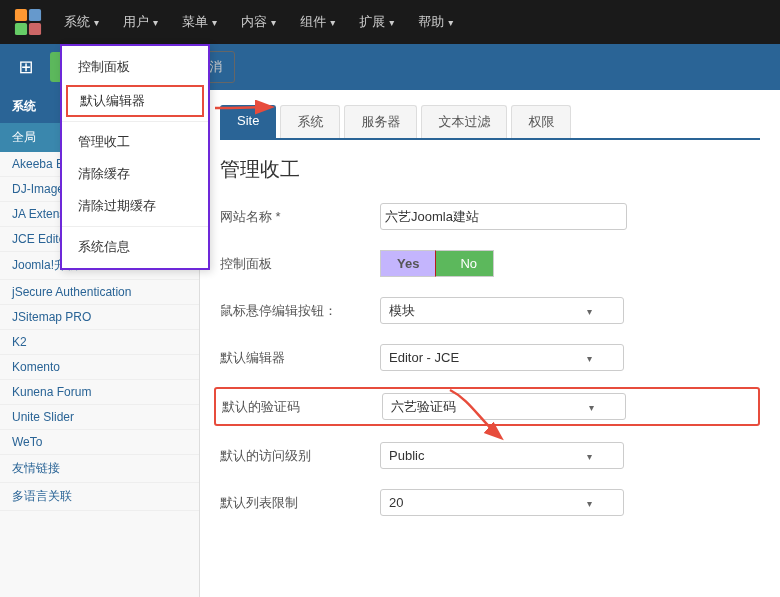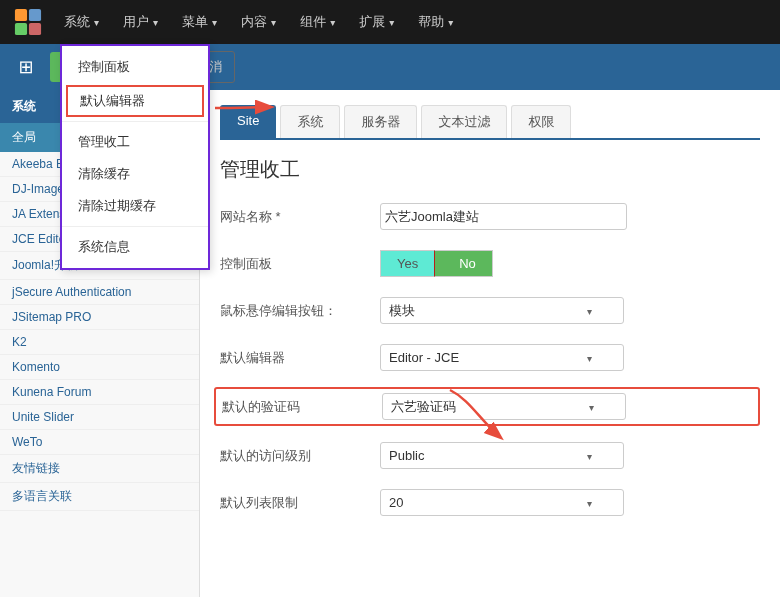--- a/index.html
+++ b/index.html
@@ -177,23 +177,24 @@
     .btn-group {
       display: flex;
     }
     .btn-toggle {
       padding: 5px 16px;
       border: 1px solid #ccc;
       cursor: pointer;
       font-size: 13px;
     }
     .btn-toggle.yes {
-      background: #5eead4;
+      background: #c4b5fd;
       color: #555;
       border-right: none;
+      font-weight: bold;
     }
     .btn-toggle.no {
       background: #5cb85c;
       color: white;
       border-left: 1px solid #b91c1c;
       padding-left: 24px;
     }
     .select-wrap {
       position: relative;
       display: inline-block;

